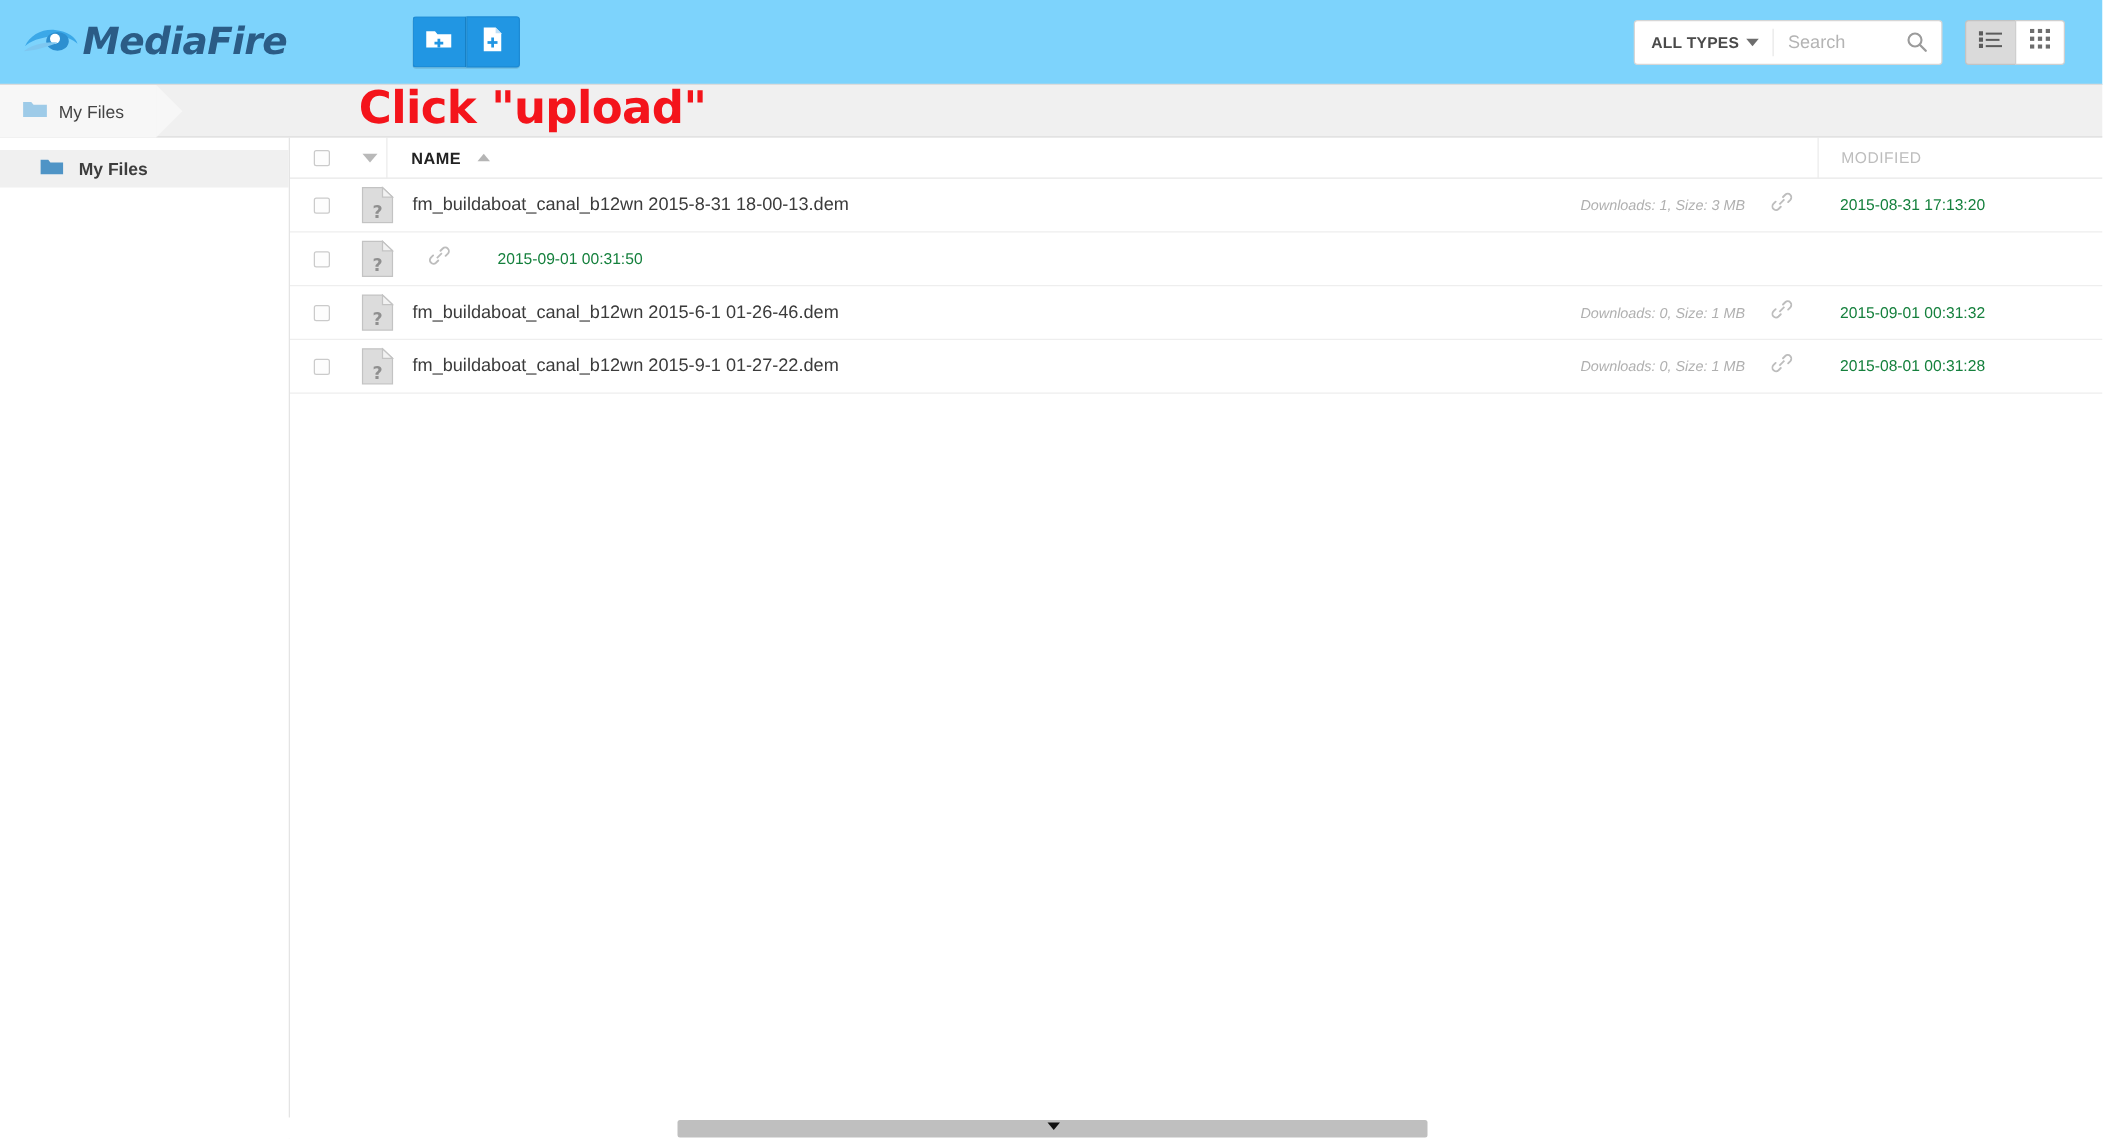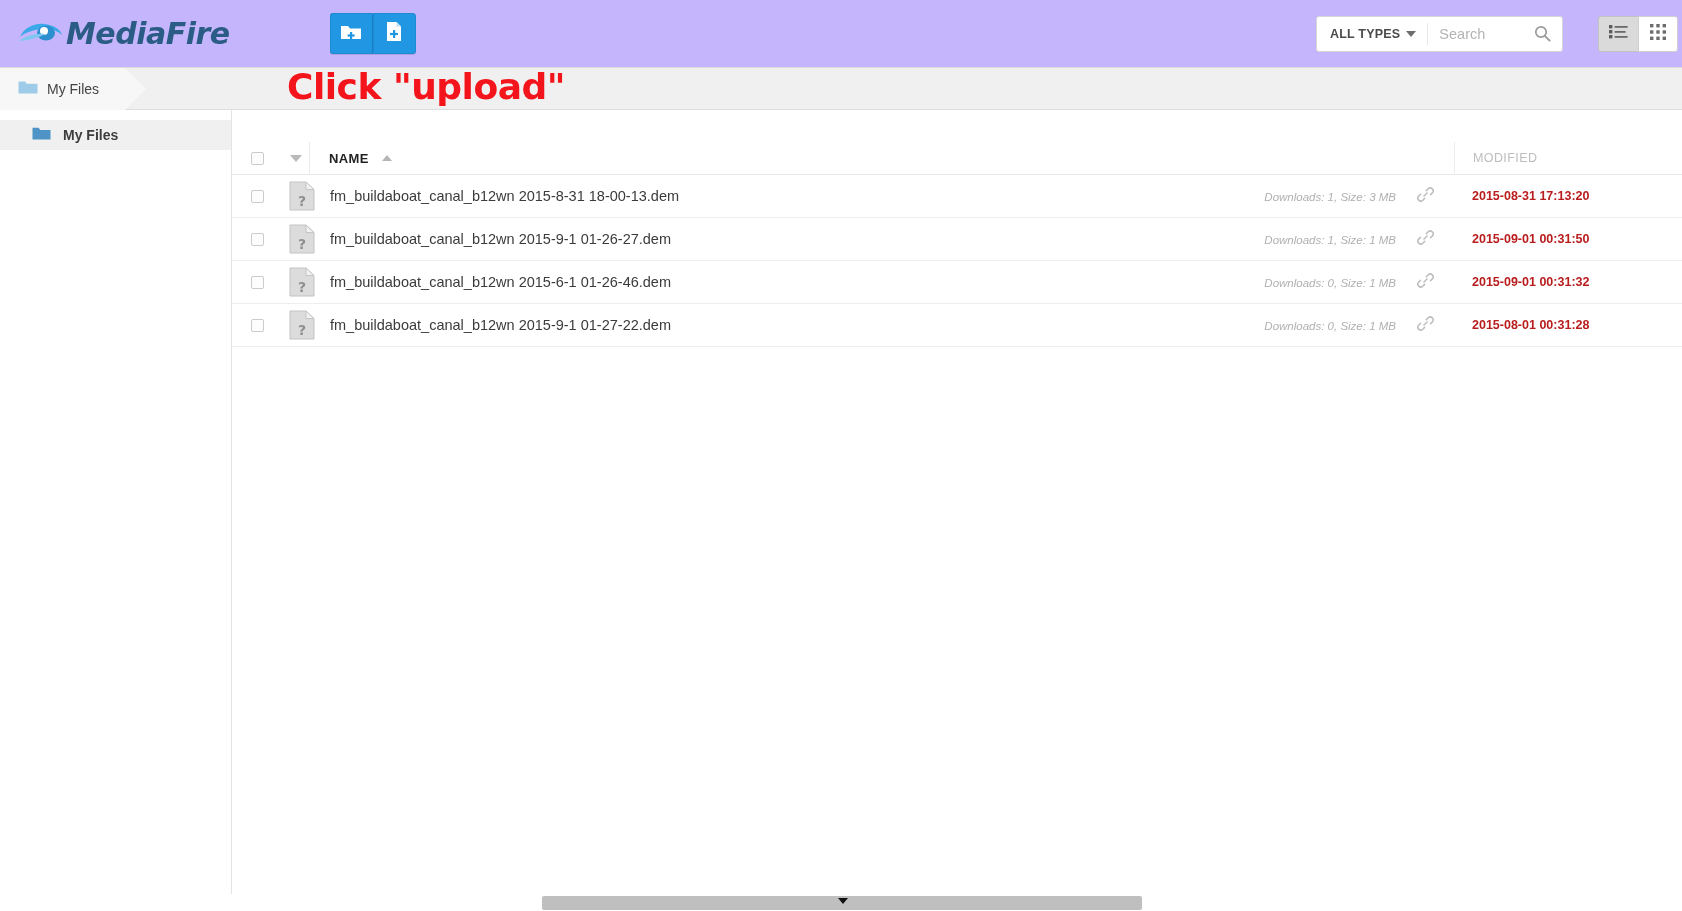--- a/index.html
+++ b/index.html
@@ -7,21 +7,21 @@
     width: 1682px; height: 911px;
     font-family: "Liberation Sans", sans-serif;
     background: #ffffff;
     overflow: hidden;
   }
 
   
   .topbar {
     position: relative;
     height: 68px;
-    background: #c4b5fd;
+    background: #7dd3fc;
     border-bottom: 1px solid #dcdcdc;
     display: flex;
     align-items: center;
   }
   .logo {
     display: flex; align-items: center;
     margin-left: 18px;
     height: 40px;
   }
   .logo-flame { width: 46px; height: 30px; position: relative; }
@@ -65,22 +65,22 @@
     width: 43px; height: 41px;
     display: flex; align-items: center; justify-content: center;
     cursor: pointer;
     box-shadow: 0 1px 0 rgba(0,0,0,0.12);
   }
   .btn-sq:first-child { border-radius: 3px 0 0 3px; border-right: 1px solid #1780c4; }
   .btn-sq:last-child  { border-radius: 0 3px 3px 0; }
 
   .right-tools {
     position: absolute;
-    right: 4px; top: 50%; transform: translateY(-50%);
-    display: flex; align-items: center; gap: 17px;
+    right: 30px; top: 50%; transform: translateY(-50%);
+    display: flex; align-items: center;
   }
   .search-box {
     display: flex; align-items: center;
     background: #ffffff;
     border: 1px solid #d6d6d6;
     border-radius: 3px;
     height: 36px;
     width: 247px;
   }
   .types-sel {
@@ -175,21 +175,21 @@
     height: 30px;
     padding-left: 32px;
     font-size: 14px;
     color: #3d3d3d;
     cursor: pointer;
   }
   .side-item.active { background: #f0f0f0; font-weight: bold; }
   .side-item .label { line-height: 1; }
   .side-item.trash .label { color: #6b6b6b; font-weight: normal; }
 
-  .content { flex: 1; background: #ffffff; min-width: 0; margin-top: 32px; }
+  .content { flex: 1; background: #ffffff; min-width: 0; }
 
   .table-head {
     display: flex; align-items: center;
     height: 33px;
     border-bottom: 1px solid #e7e7e7;
     background: #ffffff;
   }
   .th-check {
     width: 50px; display: flex; align-items: center; justify-content: center;
   }
@@ -244,24 +244,23 @@
     display: flex; align-items: baseline; gap: 13px;
     padding-left: 8px;
     white-space: nowrap;
     justify-content: space-between;
   }
   .fname { font-size: 14.5px; color: #3b3b3b; }
   .fmeta { font-size: 11.5px; font-style: italic; color: #b0b0b0; }
   .cell-link { width: 58px; display: flex; align-items: center; justify-content: center; }
   .cell-modified {
     width: 200px;
-    font-size: 12.5px; color: #b91c1c;
+    font-size: 12.5px; color: #15803d;
     padding-left: 18px;
     white-space: nowrap;
-    font-weight: bold;
   }
   .cell-end { width: 28px; }
 
   input[type="checkbox"] {
     width: 13px; height: 13px;
     -webkit-appearance: none; appearance: none;
     border: 1px solid #cbcbcb;
     border-radius: 2px;
     background: #fdfdfd;
     cursor: pointer;
@@ -461,24 +460,20 @@
         <div class="cell-check">
           <input type="checkbox" style="">
         </div>
         <div class="cell-icon">
           <svg width="26" height="30" viewBox="0 0 26 30">
             <path d="M1 1 L17 1 L25 8.6 L25 29 L1 29 Z" fill="#dcdcdc" stroke="#c3c3c3" stroke-width="1"></path>
             <path d="M17 1 L25 8.6 L17 8.6 Z" fill="#f2f2f2" stroke="#c3c3c3" stroke-width="1"></path>
             <text x="13" y="25" font-family="DejaVu Sans, sans-serif" font-size="14" font-weight="bold" fill="#8f8f8f" text-anchor="middle">?</text>
           </svg>
         </div>
-        <div class="cell-name">
-          <span class="fname">fm_buildaboat_canal_b12wn 2015-9-1 01-26-27.dem</span>
-          <span class="fmeta">Downloads: 1, Size: 1 MB</span>
-        </div>
         <div class="cell-link">
           <span>
             <svg width="17" height="17" viewBox="0 0 17 17">
               <path d="M6.5 10.5 L10.5 6.5" stroke="#bdbdbd" stroke-width="1.4"></path>
               <path d="M9.4 4.6 L11.2 2.8 a2.9 2.9 0 0 1 4.1 4.1 L13.5 8.7" fill="none" stroke="#bdbdbd" stroke-width="1.5" stroke-linecap="round"></path>
               <path d="M7.6 12.4 L5.8 14.2 a2.9 2.9 0 0 1 -4.1 -4.1 L3.5 8.3" fill="none" stroke="#bdbdbd" stroke-width="1.5" stroke-linecap="round"></path>
             </svg>
           </span>
         </div>
         <div class="cell-modified">2015-09-01 00:31:50</div>

